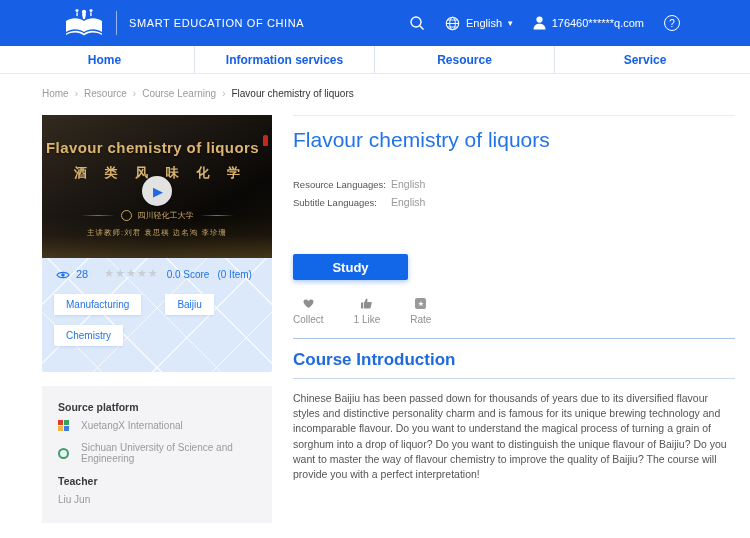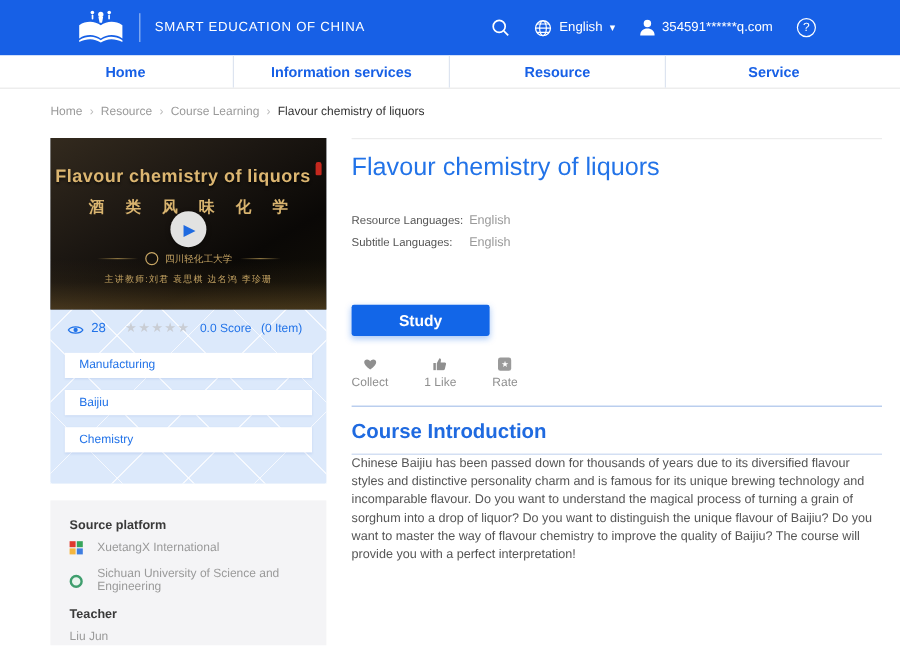--- a/index.html
+++ b/index.html
@@ -54,21 +54,21 @@
   .seal-row { position:absolute; top:95px; left:0; right:0; display:flex; align-items:center; justify-content:center; gap:6px; color:#c9a765; font-size:8px; }
   .seal-circ { width:11px; height:11px; border:1px solid #c9a765; border-radius:50%; display:inline-block; }
   .seal-flourish { width:34px; height:1px; background:linear-gradient(to right, transparent, #8a7340, transparent); }
   .thumb-teachers { position:absolute; top:113px; left:0; right:0; text-align:center; color:#c2a161; font-size:7.5px; letter-spacing:1px; }
 
   .stats { display:flex; align-items:flex-end; padding:9px 14px 6px; gap:6px; }
   .views-num { color:#2273e8; font-size:11px; }
   .stars { color:#c9cdd4; font-size:11px; letter-spacing:1px; margin-left:10px; }
   .score-txt { color:#2273e8; font-size:10px; margin-left:2px; white-space:nowrap; }
 
-  .tags { padding:8px 12px 0; display:flex; flex-wrap:wrap; gap:10px 8px;flex-direction:column; }
+  .tags { padding:8px 12px 0; display:flex; flex-wrap:wrap; gap:10px 24px; }
   .tag { background:#fff; color:#2273e8; font-size:10px; padding:5px 12px; cursor:pointer; box-shadow:0 1px 2px rgba(30,80,180,.12); }
 
   
   .info-box { width:230px; background:#f4f4f6; margin-top:14px; padding:15px 16px 18px; }
   .info-label { color:#3a3a3a; font-size:10.5px; font-weight:700; margin-bottom:7px; }
   .info-row { display:flex; align-items:center; gap:12px; color:#9a9a9a; font-size:10px; margin-bottom:11px; }
   .xt-logo { width:11px; height:11px; display:grid; grid-template-columns:5px 5px; grid-template-rows:5px 5px; gap:1px; flex:0 0 auto; }
   .xt-logo i { display:block; } 
   .xt1{background:#e0392e;} .xt2{background:#37a45b;} .xt3{background:#f5b63f;} .xt4{background:#3e7de0;}
   .school-seal { width:11px; height:11px; border-radius:50%; border:2px solid #3f9e6e; background:#e9f5ee; flex:0 0 auto; }
@@ -81,21 +81,21 @@
   .lang-label { color:#555; font-size:9.5px; width:98px; }
   .lang-val { color:#9a9a9a; font-size:10.5px; }
   .study-btn { display:block; margin-top:46px; width:115px; height:26px; background:#1266e8; color:#fff; border:none;
     font-family:"Liberation Sans",sans-serif; font-size:13px; font-weight:700; border-radius:2px; cursor:pointer; box-shadow:0 2px 5px rgba(18,102,232,.35); }
   .actions { display:flex; align-items:center; gap:30px; margin-top:18px; }
   .action { display:flex; align-items:center; gap:5px; color:#8f8f8f; font-size:10px; cursor:pointer;flex-direction:column; }
   .rate-box { width:11px; height:11px; background:#9a9a9a; border-radius:2px; color:#fff; font-size:7px; display:flex; align-items:center; justify-content:center; }
   .sep-line { border:none; border-top:1px solid #aac3ea; margin-top:13px; }
   .intro-title { color:#1f6ae0; font-size:17px; font-weight:700; margin-top:11px; }
   .thin-line { border:none; border-top:1px solid #c9d8f0; margin-top:8px; }
-  .intro-text { color:#555; font-size:10.5px; line-height:1.45; }
+  .intro-text { color:#555; font-size:10.5px; line-height:1.45; margin-top:12px; }
 
   svg { display:block; }
 </style>
 </head>
 <body>
 
 <div class="page">
 
   <div class="hdr">
     <svg class="logo" viewBox="0 0 40 32">
@@ -126,21 +126,21 @@
           <line x1="2.2" y1="11" x2="12.8" y2="11" stroke="#fff" stroke-width="0.9"></line>
         </svg>
         <span class="hdr-txt">English</span>
         <span class="chev">▾</span>
       </div>
       <div class="hdr-item">
         <svg width="13" height="14" viewBox="0 0 13 14">
           <circle cx="6.5" cy="3.6" r="3.1" fill="#fff"></circle>
           <path d="M0.5 13.5 C0.5 9.5 3.2 7.7 6.5 7.7 C9.8 7.7 12.5 9.5 12.5 13.5 Z" fill="#fff"></path>
         </svg>
-        <span class="hdr-txt">354591******q.com</span>
+        <span class="hdr-txt">176460******q.com</span>
       </div>
       <div class="help-circle">?</div>
     </div>
   </div>
 
   <div class="nav">
     <div class="nav-item">Home</div>
     <div class="nav-item">Information services</div>
     <div class="nav-item">Resource</div>
     <div class="nav-item">Service</div>

